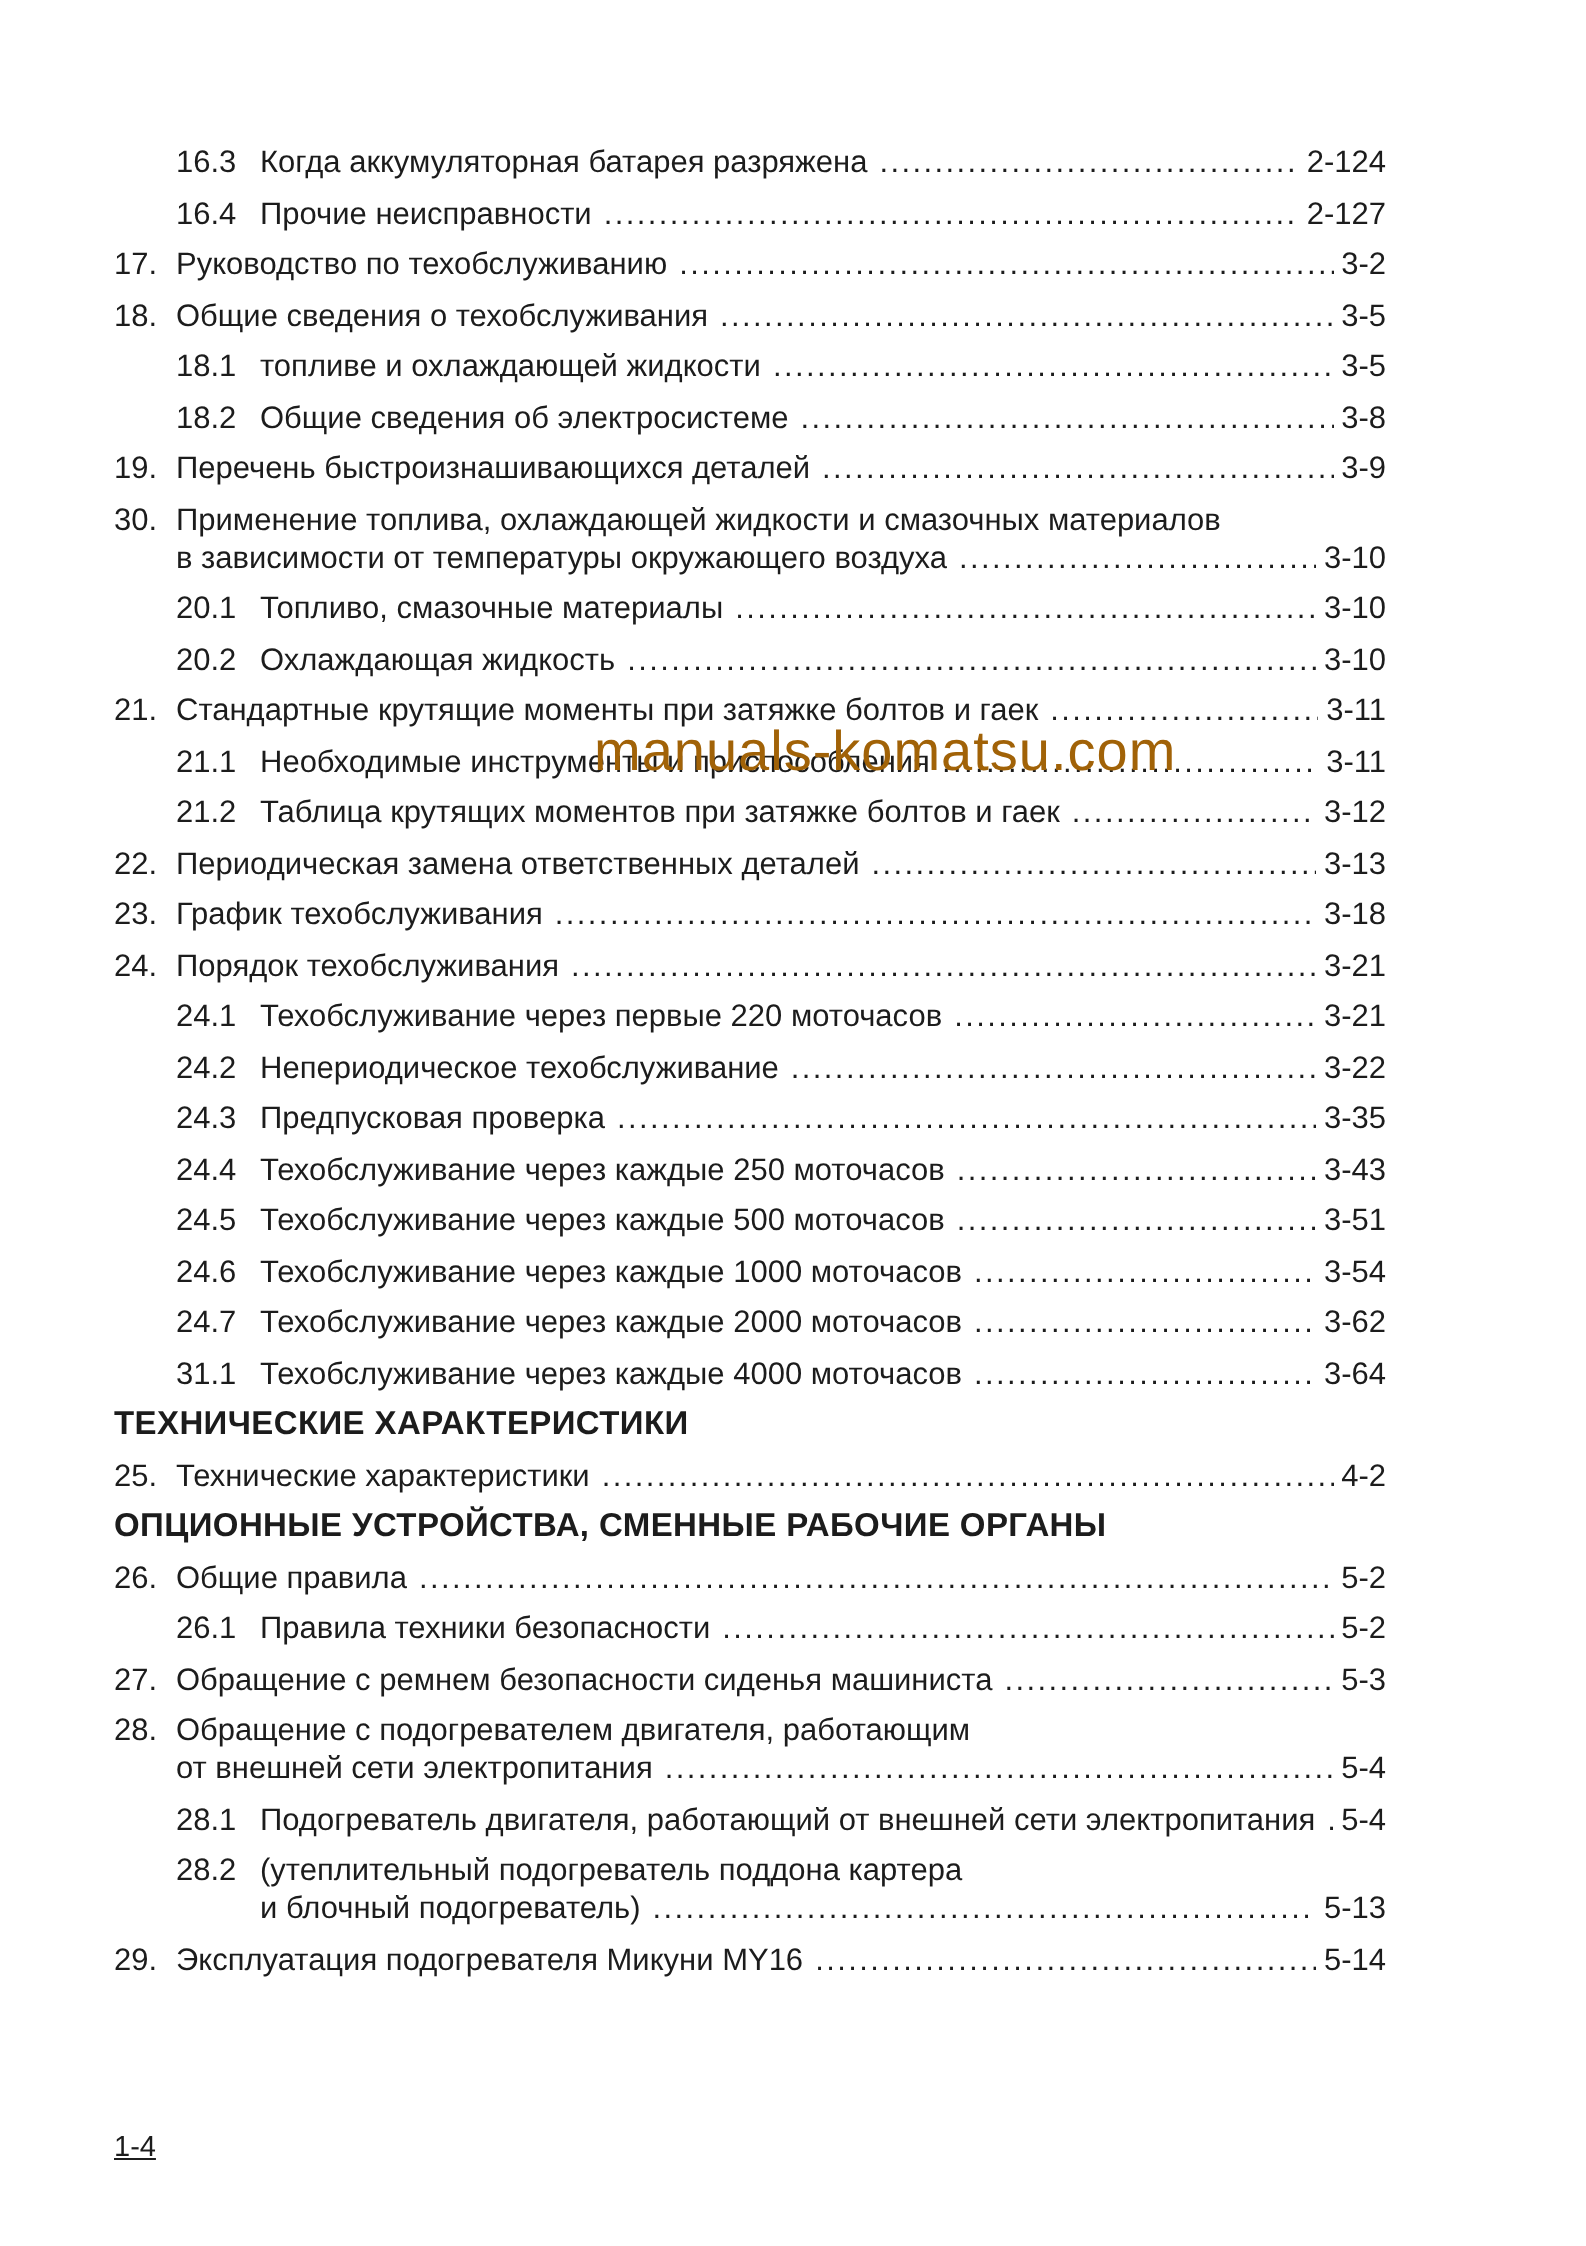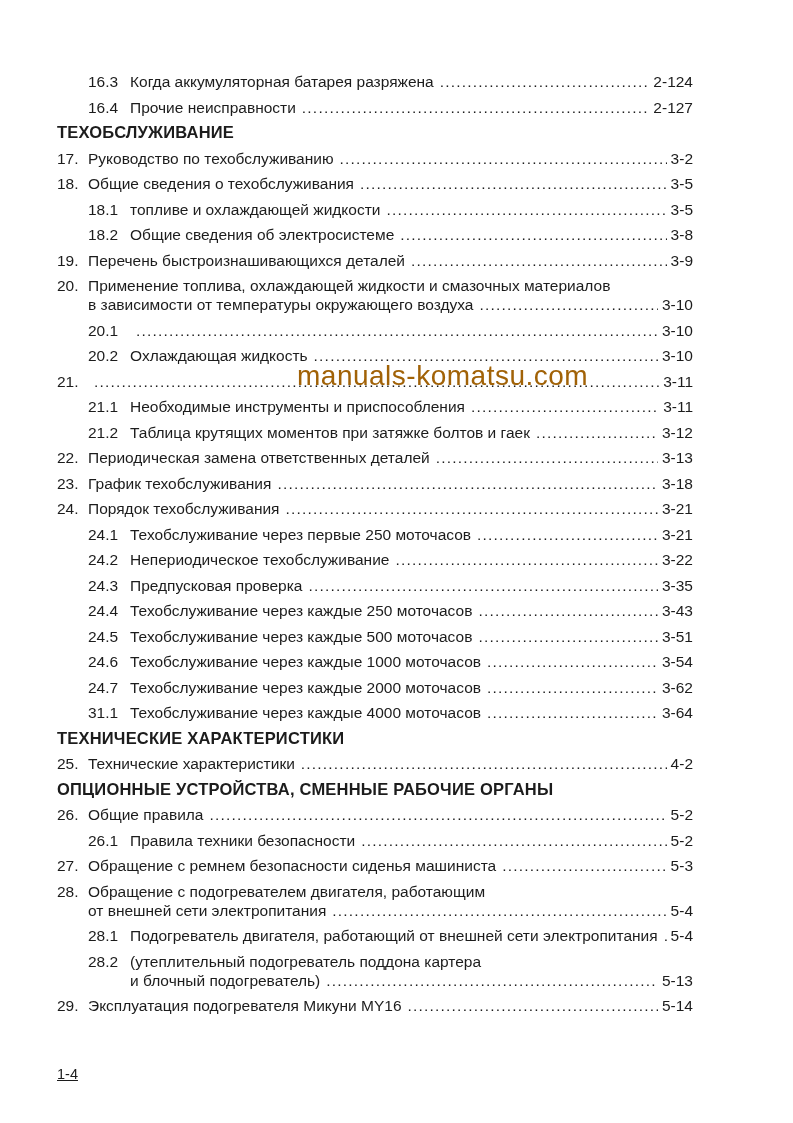--- a/index.html
+++ b/index.html
@@ -82,21 +82,20 @@
       <div class="entry level2">
     <span class="num">16.4</span>
     <div class="body">
           <div class="lline">
             <span class="t">Прочие неисправности</span>
             <span class="leader">................................................................................................................................................................</span>
             <span class="pg">2-127</span>
           </div>
         </div>
   </div>
-      <div class="sec-header">ТЕХОБСЛУЖИВАНИЕ</div>
       <div class="entry level1">
     <span class="num">17.</span>
     <div class="body">
           <div class="lline">
             <span class="t">Руководство по техобслуживанию</span>
             <span class="leader">................................................................................................................................................................</span>
             <span class="pg">3-2</span>
           </div>
         </div>
   </div>
@@ -134,53 +133,55 @@
     <span class="num">19.</span>
     <div class="body">
           <div class="lline">
             <span class="t">Перечень быстроизнашивающихся деталей</span>
             <span class="leader">................................................................................................................................................................</span>
             <span class="pg">3-9</span>
           </div>
         </div>
   </div>
       <div class="entry level1">
-    <span class="num">20.</span>
+    <span class="num">30.</span>
     <div class="body">
           <div class="tline">Применение топлива, охлаждающей жидкости и смазочных материалов</div>
           <div class="lline">
             <span class="t">в зависимости от температуры окружающего воздуха</span>
             <span class="leader">................................................................................................................................................................</span>
             <span class="pg">3-10</span>
           </div>
         </div>
   </div>
       <div class="entry level2">
     <span class="num">20.1</span>
     <div class="body">
           <div class="lline">
+            <span class="t">Топливо, смазочные материалы</span>
             <span class="leader">................................................................................................................................................................</span>
             <span class="pg">3-10</span>
           </div>
         </div>
   </div>
       <div class="entry level2">
     <span class="num">20.2</span>
     <div class="body">
           <div class="lline">
             <span class="t">Охлаждающая жидкость</span>
             <span class="leader">................................................................................................................................................................</span>
             <span class="pg">3-10</span>
           </div>
         </div>
   </div>
       <div class="entry level1">
     <span class="num">21.</span>
     <div class="body">
           <div class="lline">
+            <span class="t">Стандартные крутящие моменты при затяжке болтов и гаек</span>
             <span class="leader">................................................................................................................................................................</span>
             <span class="pg">3-11</span>
           </div>
         </div>
   </div>
       <div class="entry level2">
     <span class="num">21.1</span>
     <div class="body">
           <div class="lline">
             <span class="t">Необходимые инструменты и приспособления</span>
@@ -226,21 +227,21 @@
             <span class="t">Порядок техобслуживания</span>
             <span class="leader">................................................................................................................................................................</span>
             <span class="pg">3-21</span>
           </div>
         </div>
   </div>
       <div class="entry level2">
     <span class="num">24.1</span>
     <div class="body">
           <div class="lline">
-            <span class="t">Техобслуживание через первые 250 моточасов</span>
+            <span class="t">Техобслуживание через первые 220 моточасов</span>
             <span class="leader">................................................................................................................................................................</span>
             <span class="pg">3-21</span>
           </div>
         </div>
   </div>
       <div class="entry level2">
     <span class="num">24.2</span>
     <div class="body">
           <div class="lline">
             <span class="t">Непериодическое техобслуживание</span>

